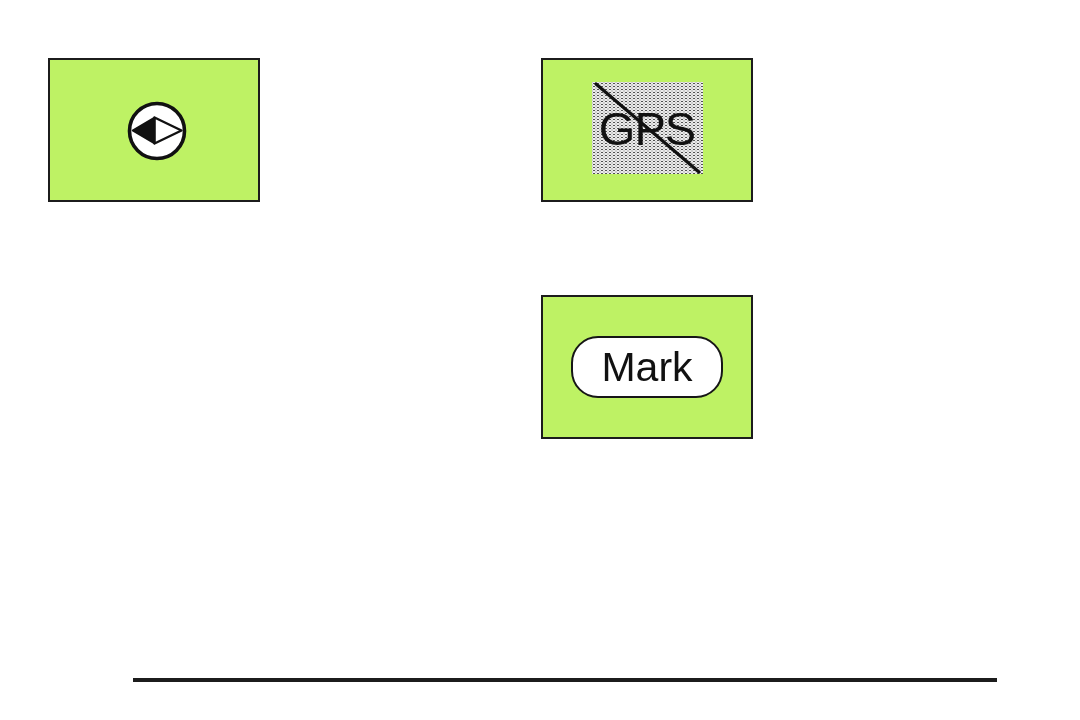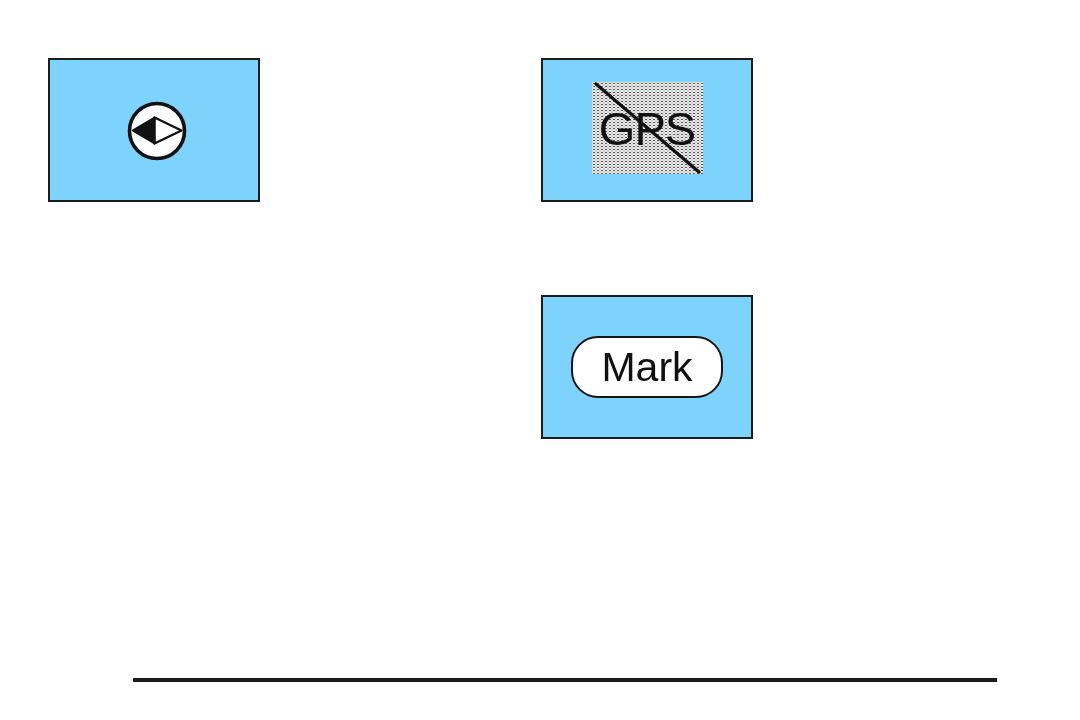--- a/index.html
+++ b/index.html
@@ -13,21 +13,21 @@
     width: 1080px;
     height: 720px;
     background: #ffffff;
     overflow: hidden;
   }
   .figure-box {
     position: absolute;
     margin: 0;
     box-sizing: border-box;
     border: 2.5px solid #1c1c1c;
-    background: #7dd3fc;
+    background: #bef264;
     display: flex;
     align-items: center;
     justify-content: center;
   }
   #fig-vehicle { left: 48px;  top: 58px;  width: 212px; height: 144px; }
   #fig-gps     { left: 541px; top: 58px;  width: 212px; height: 144px; }
   #fig-mark    { left: 541px; top: 295px; width: 212px; height: 144px; }
 
   .vehicle-svg {
     display: block;

